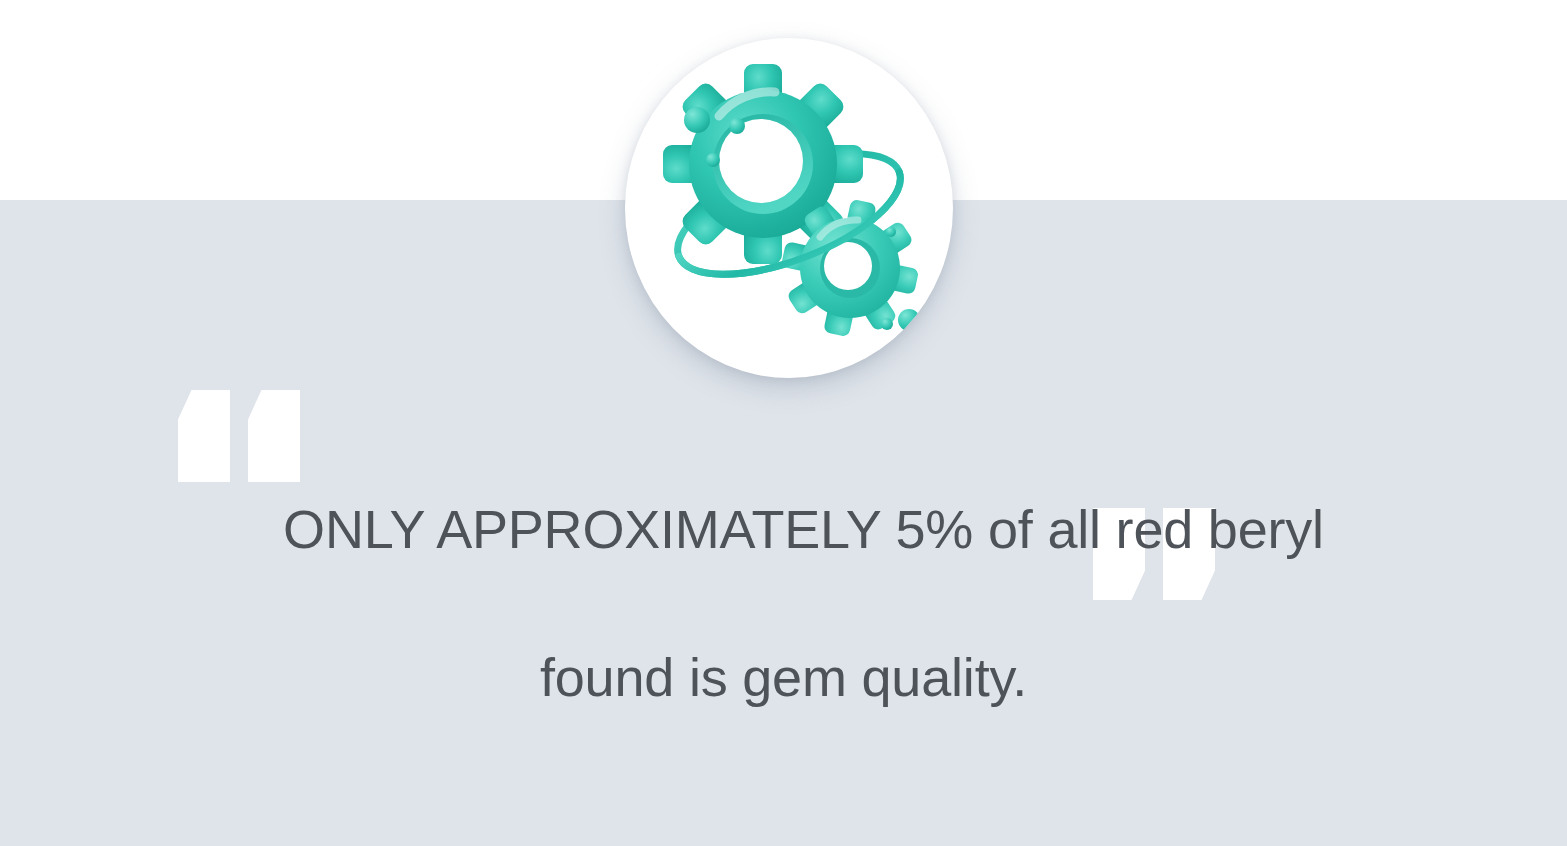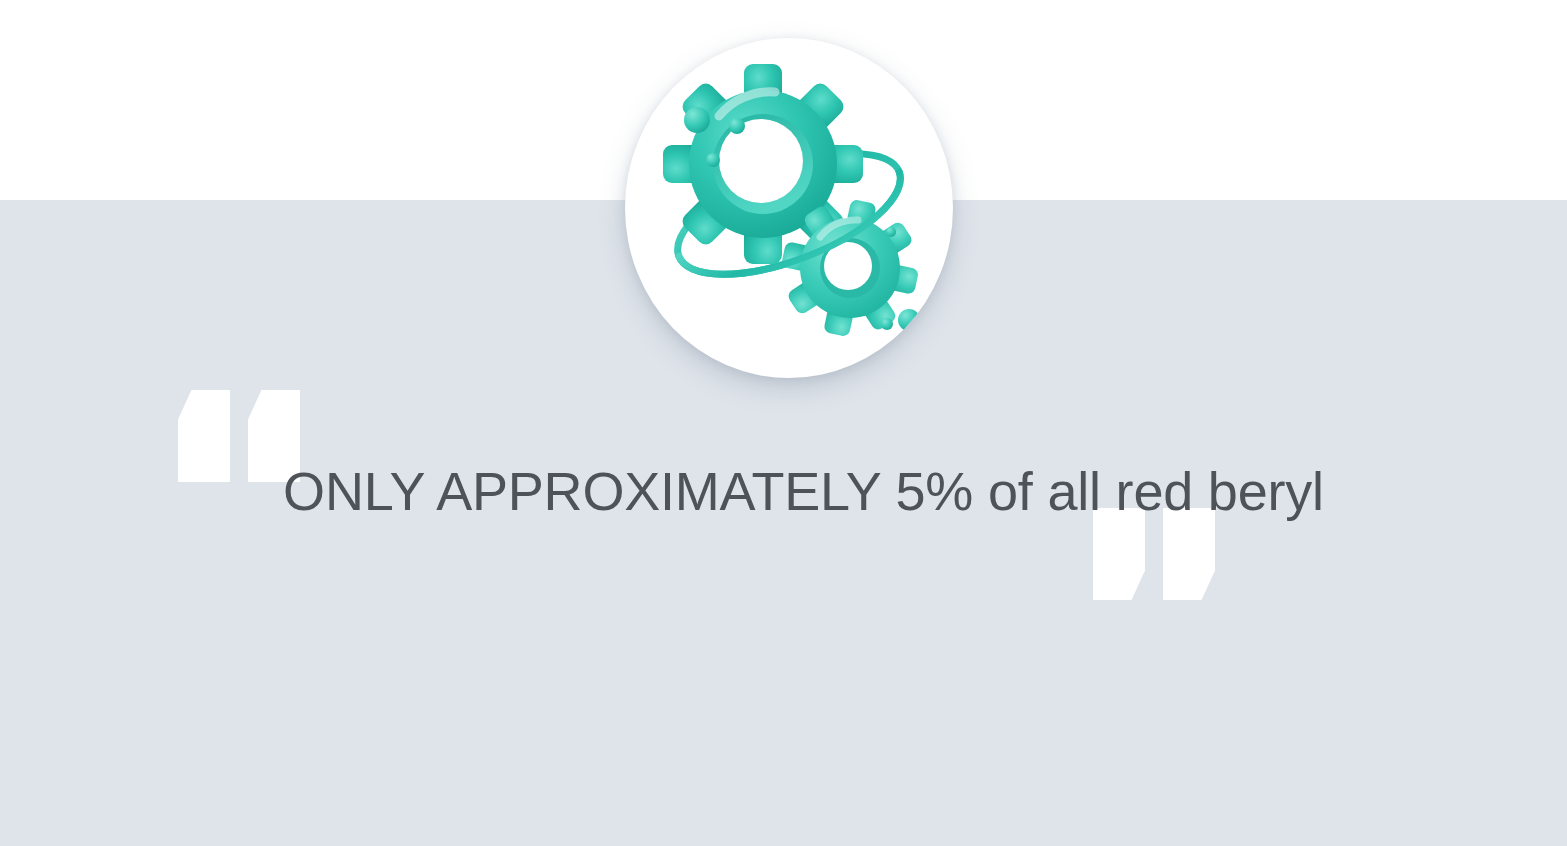--- a/index.html
+++ b/index.html
@@ -73,21 +73,21 @@
     color: #4e5359;
     font-size: 54px;
     line-height: 74px;
     letter-spacing: -0.2px;
     font-weight: 500;
     white-space: pre-line;
   }
   .quote-line {
     display: block;
   }
-  .quote-line.line1 { padding-left: 40px; }
+  .quote-line.line1 { padding-left: 40px; margin-top: 38px; }
 
   
   .qmark {
     position: absolute;
     width: 122px;
     height: 92px;
   }
   .qmark .bar {
     position: absolute;
     top: 0;
@@ -236,16 +236,17 @@
   </div>
 
   <div class="qmark close" id="qclose">
     <span class="bar b1"></span>
     <span class="bar b2"></span>
   </div>
 
   <div id="quote-block">
     <div class="quote-text">
       <span class="quote-line line1">ONLY APPROXIMATELY 5% of all red beryl</span>
+      <span class="quote-line line2">found is gem quality.</span>
     </div>
   </div>
 
 </div>
 
 </body></html>

